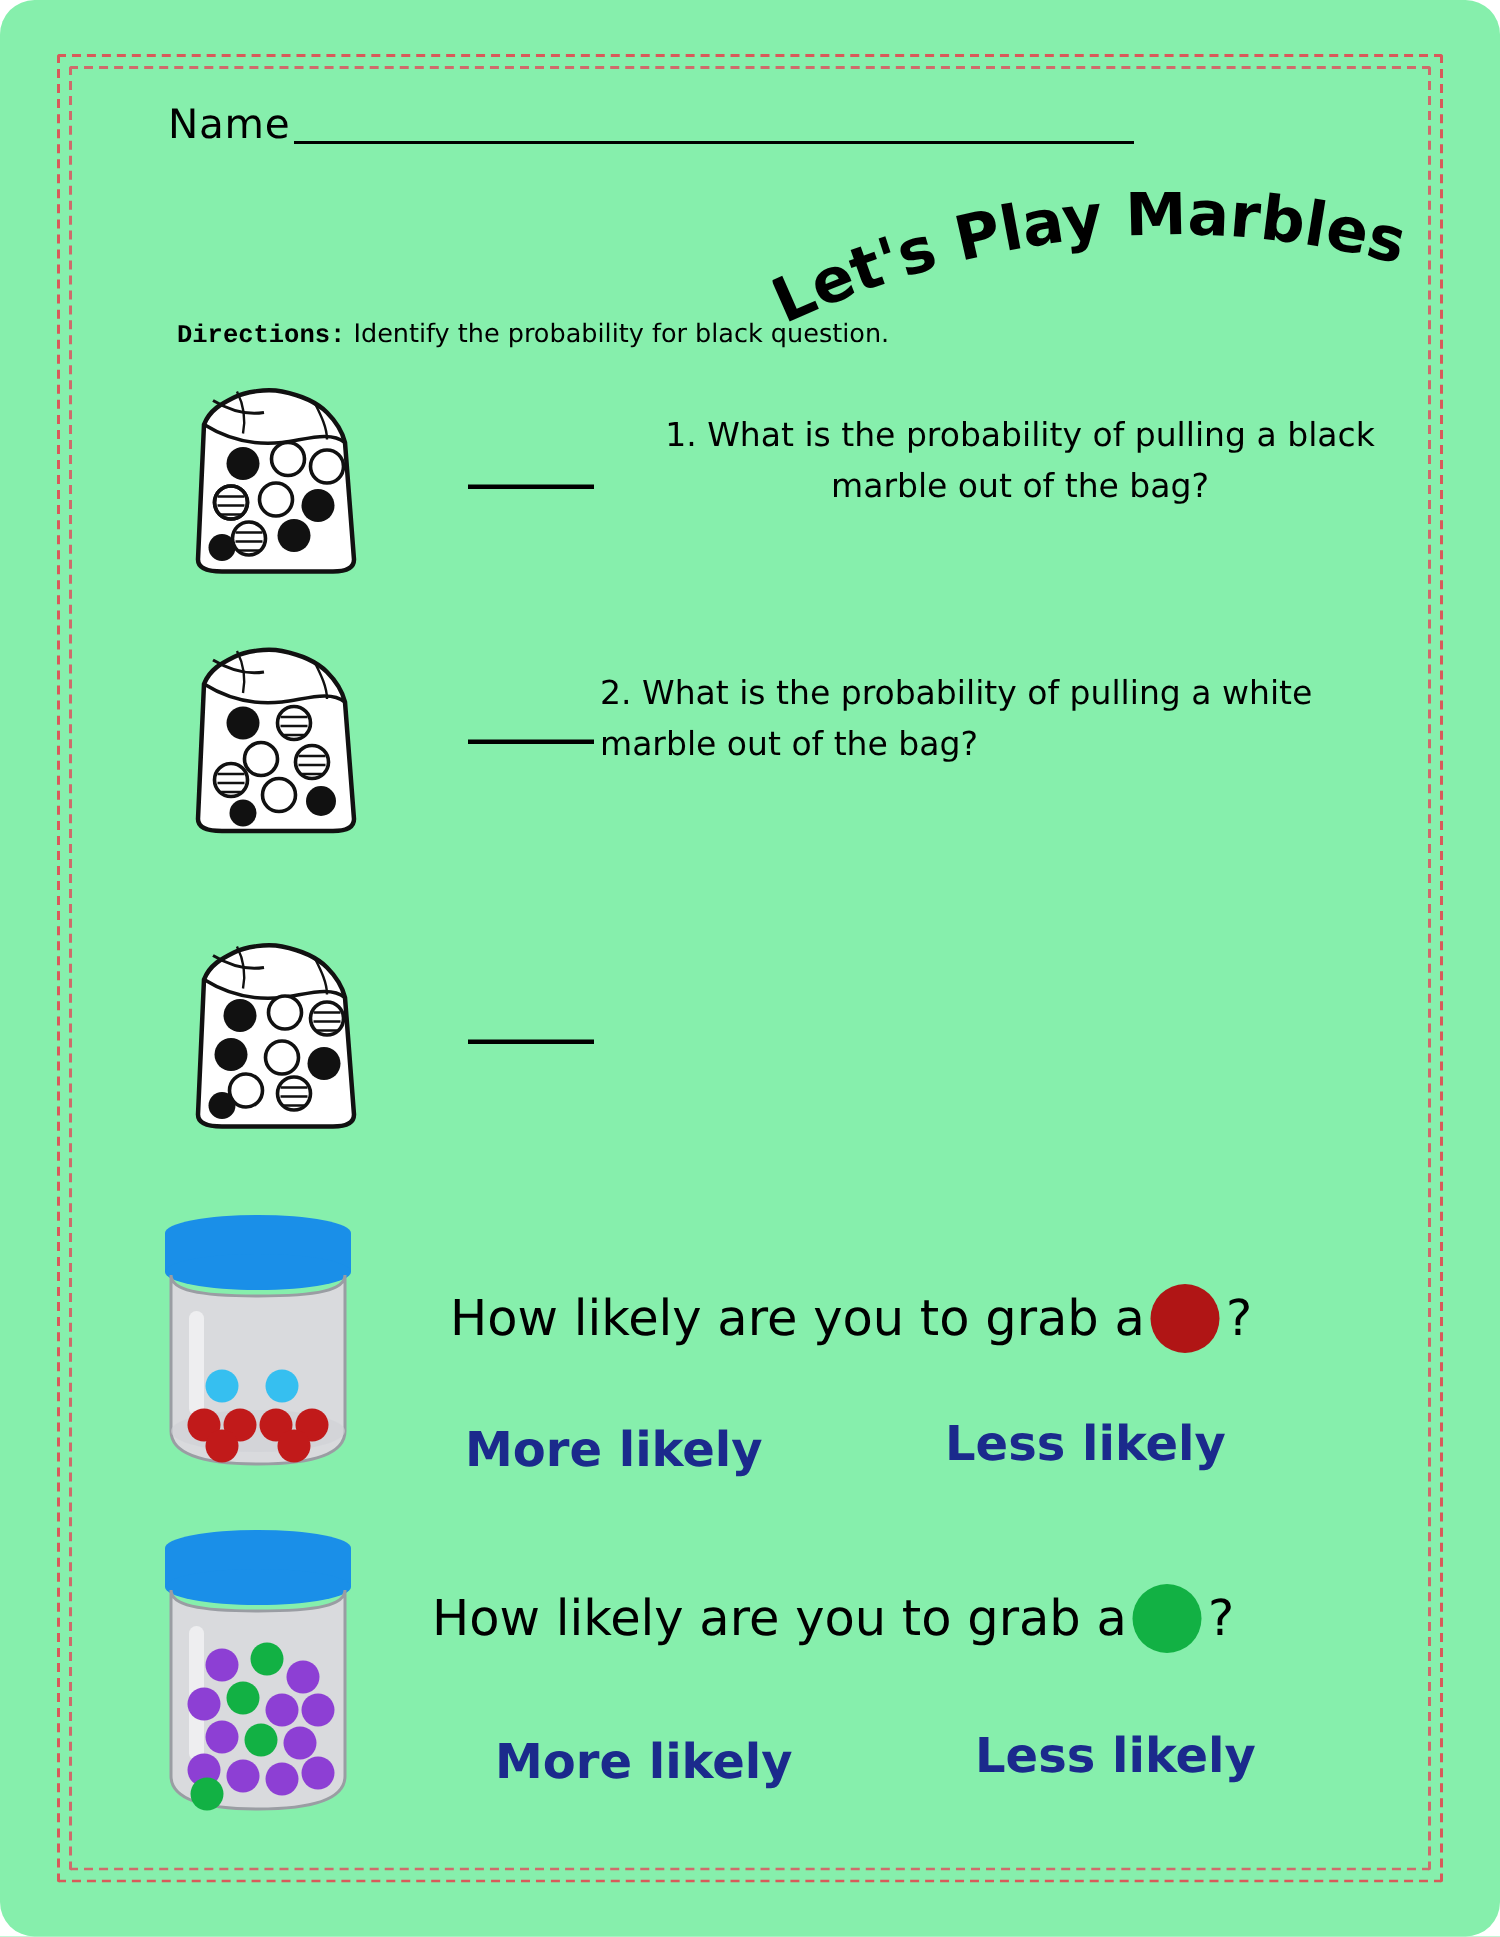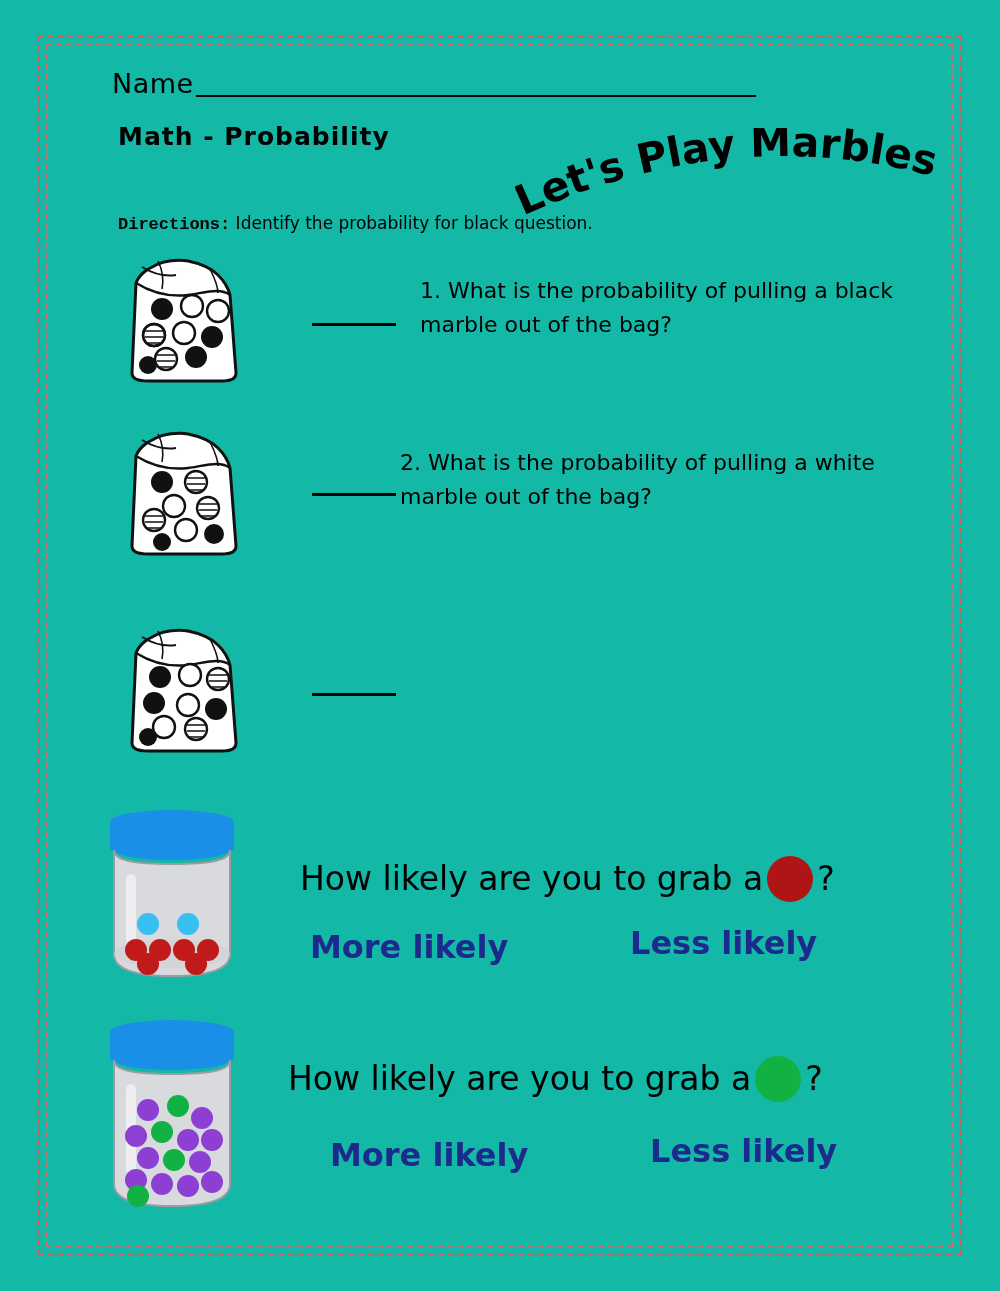--- a/index.html
+++ b/index.html
@@ -5,21 +5,22 @@
   html,body{margin:0;padding:0;}
   body{
     width:1000px;height:1291px;
     background:#ffffff;
     font-family:"DejaVu Sans", sans-serif;
     overflow:hidden;
     position:relative;
   }
   .page{
     position:absolute;inset:0;
-    background:#14b8a6;
+    background:#86efac;
+    border-radius:23px;
   }
   
   .frame-outer{
     position:absolute;
     left:38px;top:36px;right:38px;bottom:36px;
     border:2px dashed #d85a5a;
     border-radius:2px;
   }
   .frame-inner{
     position:absolute;
@@ -82,37 +83,36 @@
   }
   .swatch{
     display:inline-block;width:46px;height:46px;border-radius:50%;
     vertical-align:-12px;margin:0 4px;
   }
   .opt{
     position:absolute;
     font-size:30px;font-weight:bold;color:#1b2a8c;
     white-space:nowrap;
   }
-  .opt.big{font-size:32px;}
+  .opt.big{font-size:32px;margin-top:19px;}
 </style>
 </head>
 <body>
 
 <div class="page">
 
   <div class="frame-outer"></div>
   <div class="frame-inner"></div>
 
   <div class="content">
 
     <div class="name-row">
       <span>Name</span><span class="name-line"></span>
     </div>
 
-    <div class="subject">Math - Probability</div>
 
     <div class="title">
       <svg width="470" height="110" viewBox="0 0 470 110">
         <defs>
           <path id="arcpath" d="M 8,88 Q 230,-14 452,58"></path>
         </defs>
         <text font-family="DejaVu Sans, sans-serif" font-size="41" font-weight="bold" fill="#000">
           <textPath href="#arcpath" startOffset="0">Let's Play Marbles</textPath>
         </text>
       </svg>
@@ -142,21 +142,21 @@
         <circle cx="94" cy="86" r="11" fill="#111"></circle>
         <circle cx="48" cy="108" r="11" fill="#fff" stroke="#111" stroke-width="2.4"></circle>
         <g>
             <path d="M39,104 L57,104 M39,110 L57,110 M41,116 L55,116" stroke="#111" stroke-width="1.6"></path>
           </g>
         <circle cx="78" cy="106" r="11" fill="#111"></circle>
         <circle cx="30" cy="114" r="9" fill="#111"></circle>
       </svg>
     </div>
     <div class="answer-line" style="left:252px;top:267px;"></div>
-    <div class="qtext" style="left:360px;top:218px;width:520px;">
+    <div class="qtext" style="left:360px;top:218px;width:520px;text-align:center;">
       <span>1.</span>
       <span>What is the probability of pulling a black marble out of the bag?</span>
     </div>
 
     <div class="bagwrap" style="left:58px;top:368px;">
       <svg width="130" height="135" viewBox="0 0 130 135">
         <path d="M18,32 C22,22 30,18 38,14 C46,10 60,8 70,10 C80,12 92,16 100,24 C106,30 110,36 112,44
                  L118,122 C118,128 112,130 104,130 L30,130 C20,130 14,128 14,122 Z" fill="#ffffff" stroke="#111" stroke-width="3"></path>
         <path d="M18,32 C34,42 52,46 70,44 C86,42 102,36 112,44" fill="none" stroke="#111" stroke-width="2.4"></path>
         <path d="M24,16 C34,22 46,26 58,24" fill="none" stroke="#111" stroke-width="2"></path>

